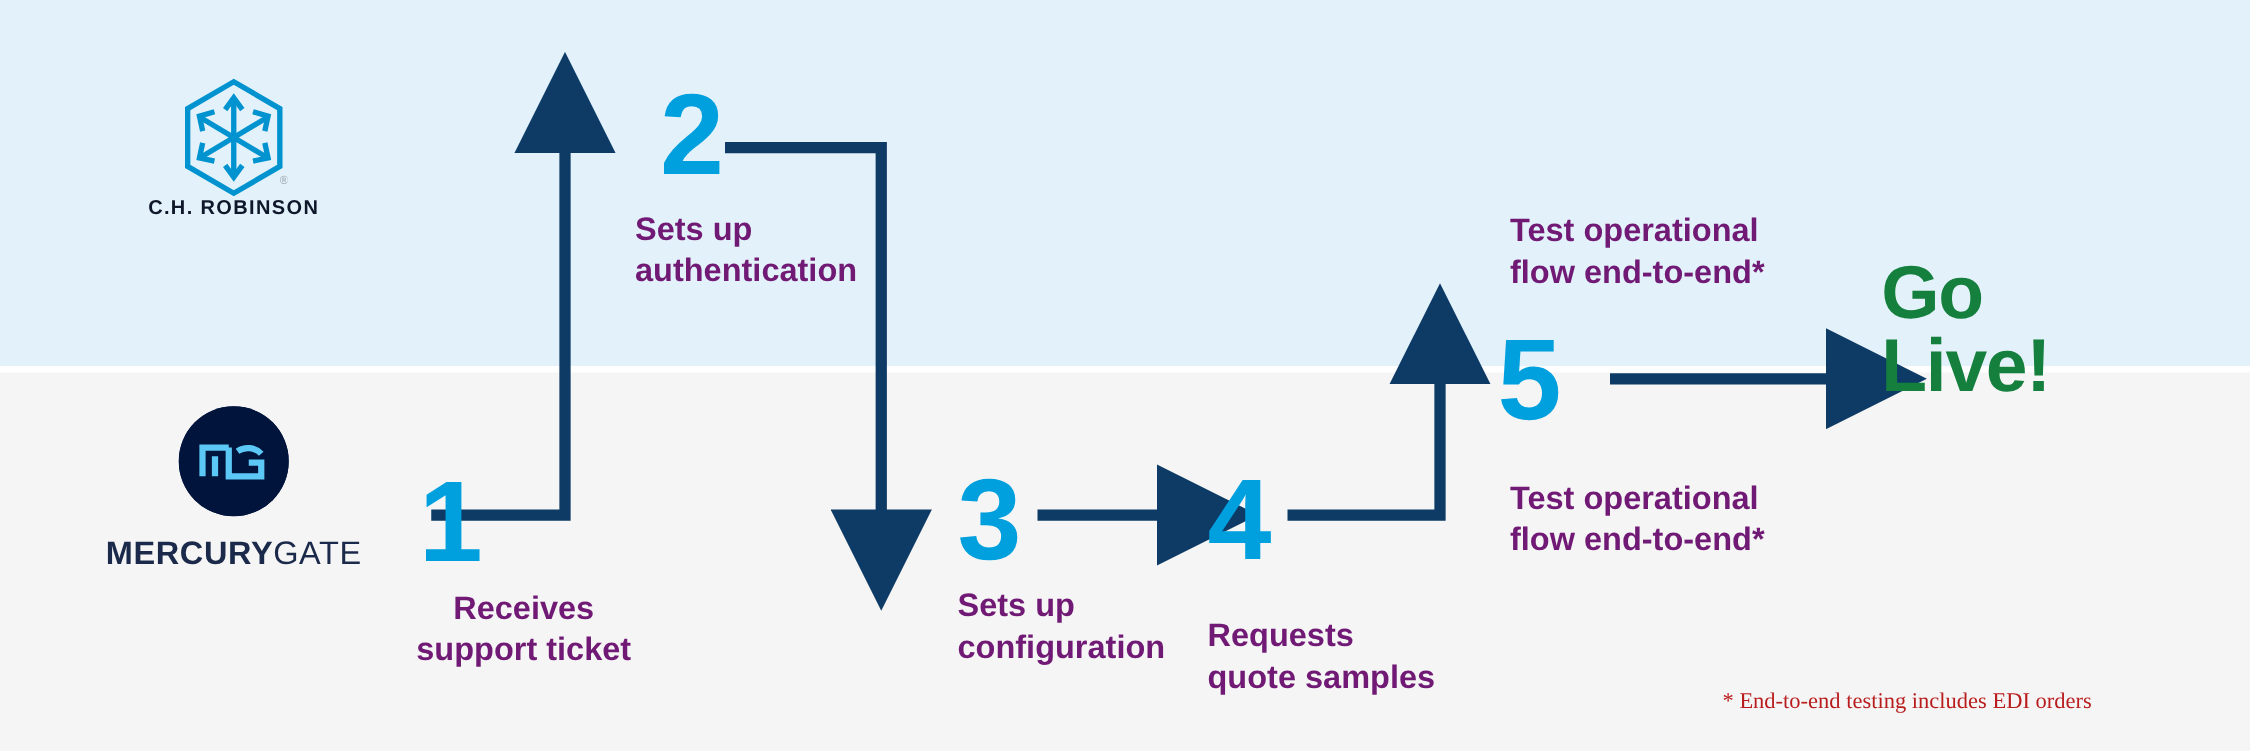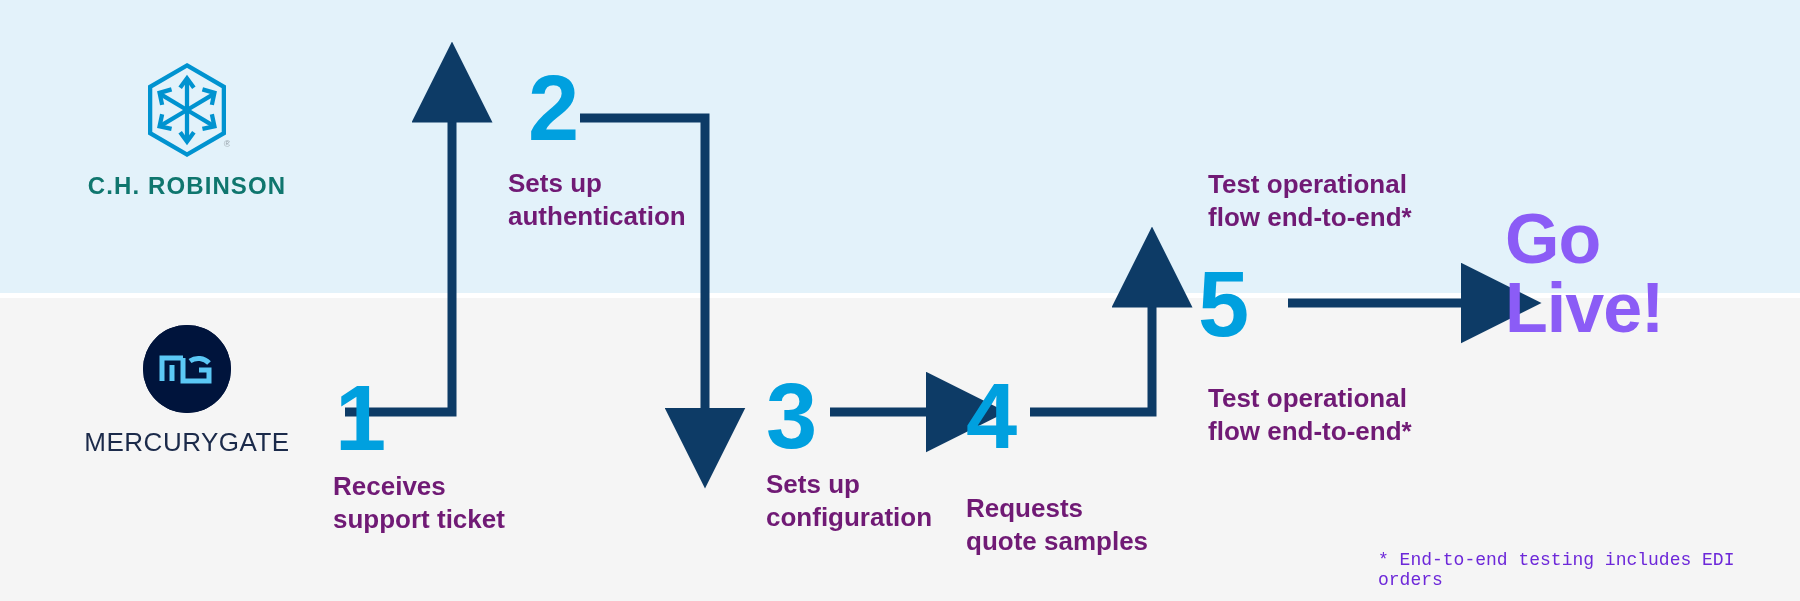--- a/index.html
+++ b/index.html
@@ -50,25 +50,24 @@
     width: 250px;
     height: 160px;
     text-align: center;
   }
   .logo-chr-mark {
     width: 86px;
     height: 96px;
     margin: 0 auto;
   }
   .logo-chr-word {
-    margin-top: 14px;
-    font-size: 24px;
+    font-size: 16px;
     font-weight: bold;
     letter-spacing: 1.1px;
-    color: #0f766e;
+    color: #0f172a;
     font-family: "Liberation Sans", sans-serif;
   }
   .logo-mg {
     position: absolute;
     left: 62px;
     top: 325px;
     width: 250px;
     height: 175px;
     text-align: center;
   }
@@ -80,21 +79,21 @@
     margin: 0 auto;
     position: relative;
   }
   .logo-mg-word {
     margin-top: 14px;
     font-size: 26px;
     letter-spacing: 0.5px;
     color: #1b2a4a;
     white-space: nowrap;
   }
-  .mg-light { font-weight: 400; margin-top: 11px; }
+  .mg-light { font-weight: 700; margin-top: 11px; }
   .mg-bold  { font-weight: normal; }
 
   
   .step-num {
     position: absolute;
     color: #00a0df;
     font-size: 92px;
     font-weight: bold;
     line-height: 1;
     font-family: "Liberation Sans", sans-serif;
@@ -117,35 +116,35 @@
     width: 1800px;
     height: 601px;
     pointer-events: none;
   }
   
   .golive {
     position: absolute;
     left: 1505px;
     top: 205px;
     width: 260px;
-    color: #8b5cf6;
-    font-size: 70px;
+    color: #15803d;
+    font-size: 60px;
     font-weight: bold;
     line-height: 0.98;
     letter-spacing: -1px;
     white-space: pre-line;
     font-family: "Liberation Sans", sans-serif;
   }
   .footnote {
     position: absolute;
     left: 1378px;
     top: 550px;
     font-size: 18px;
-    color: #6d28d9;
-    font-family: Liberation Mono, monospace;
+    color: #b91c1c;
+    font-family: Liberation Serif, serif;
   }
 </style>
 </head>
 <body>
 
 <div id="canvas">
 
   <div class="band-top"></div>
   <div class="band-bottom"></div>
   <div class="band-divider"></div>
@@ -211,21 +210,21 @@
 
       <path d="M830 412 L930 412" marker-end="url(#arr)"></path>
 
       <path d="M1030 412 L1152 412 L1152 303" marker-end="url(#arr)"></path>
 
       <path d="M1288 303 L1465 303" marker-end="url(#arr)"></path>
     </g>
   </svg>
 
   <div class="step-num" style="left:335px; top:372px;">1</div>
-  <div class="step-label" style="left:333px; top:470px;">Receives
+  <div class="step-label" style="left:333px; top:470px;text-align:center;">Receives
 support ticket</div>
 
   <div class="step-num" style="left:528px; top:62px;">2</div>
   <div class="step-label" style="left:508px; top:167px;">Sets up
 authentication</div>
 
   <div class="step-num" style="left:766px; top:370px;">3</div>
   <div class="step-label" style="left:766px; top:468px;">Sets up
 configuration</div>
 

